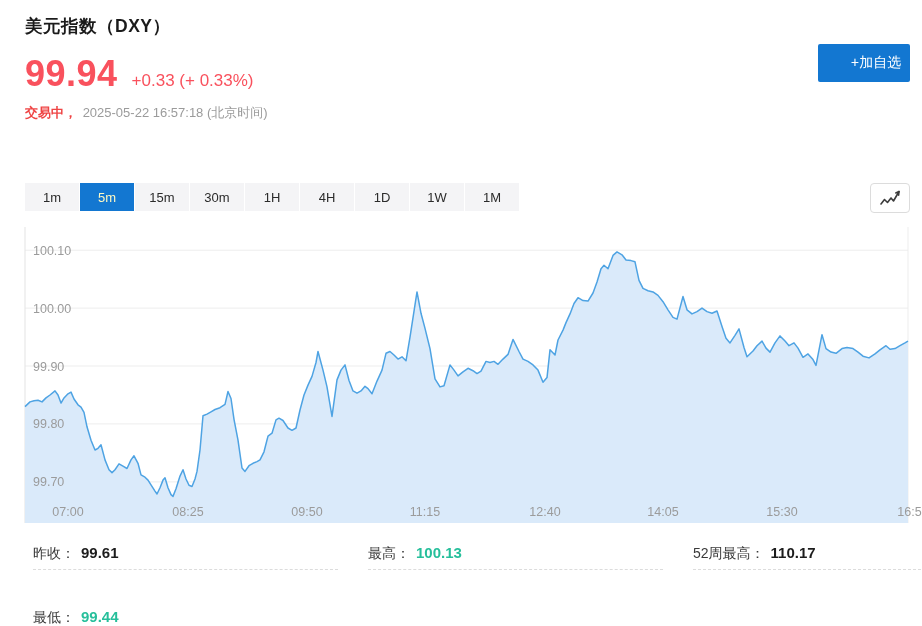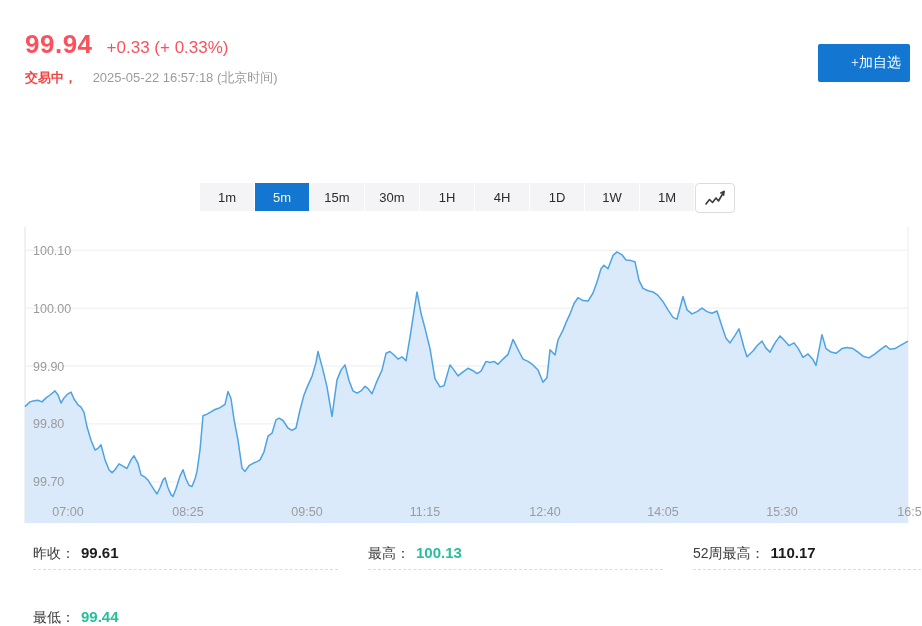--- a/index.html
+++ b/index.html
@@ -11,41 +11,41 @@
   }
   *{box-sizing:border-box;margin:0;padding:0;}
   html,body{width:922px;height:626px;overflow:hidden;background:#fff;
     font-family:"Liberation Sans","DejaVu Sans",sans-serif;}
   .page{position:relative;width:922px;height:626px;background:#fff;}
 
   
   .header{position:absolute;left:25px;top:14px;}
   .title{font-size:17.5px;font-weight:600;color:#1b1b1b;letter-spacing:.5px;}
   .price-row{margin-top:15px;display:flex;align-items:baseline;}
-  .price{font-size:26px;font-weight:700;color:var(--red);letter-spacing:.5px;}
+  .price{font-size:36px;font-weight:700;color:var(--red);letter-spacing:.5px;}
   .change{font-size:17px;color:var(--red);margin-left:14px;}
   .status-row{margin-top:9px;font-size:13px;}
   .status{color:#ef4444;font-weight:700;}
-  .timestamp{color:var(--gray);margin-left:12px;}
+  .timestamp{color:var(--gray);margin-left:2px;}
   .watchlist-btn{position:absolute;right:12px;top:44px;width:92px;height:38px;
     background:var(--accent);color:#fff;border:none;border-radius:2px;
-    font-size:14px;cursor:pointer;font-family:Liberation Serif, serif;padding-left:24px;}
+    font-size:14px;cursor:pointer;font-family:Liberation Mono, monospace;padding-left:24px;}
 
   
   .tabs{position:absolute;left:0;top:137px;width:922px;height:33px;
     border-bottom:1px solid #e8e8e8;display:flex;padding-left:25px;}
   .tab{font-size:15px;color:#808080;margin-right:40px;height:33px;line-height:22px;
     cursor:pointer;position:relative;}
   .tab.active{color:#141414;font-weight:700;}
   .tab.active::after{content:"";position:absolute;left:-1px;right:-1px;bottom:0;
     height:3px;background:var(--accent);}
 
   
   .toolbar{position:absolute;left:25px;top:183px;right:12px;height:30px;
-    display:flex;justify-content:center;align-items:flex-start;}
+    display:flex;justify-content:space-between;align-items:flex-start;}
   .intervals{display:flex;}
   .interval-btn{width:54px;height:28px;margin-right:1px;background:#f4f4f6;
     border:none;font-size:13px;color:#2b2b2b;cursor:pointer;font-family:inherit;}
   .interval-btn.active{background:var(--accent);color:#fef9c3;}
   .chart-type-btn{width:40px;height:30px;background:#fff;border:1px solid #dcdcdc;
     border-radius:4px;cursor:pointer;display:flex;align-items:center;justify-content:center;}
 
   
   .chart{position:absolute;left:0;top:225px;width:882px;height:300px;}
   .chart svg{display:block;}
@@ -60,20 +60,21 @@
   .stat-value{font-size:15px;font-weight:700;color:var(--dark);margin-left:6px;}
   .stat-value.red{color:var(--red);}
   .stat-value.green{color:var(--green);margin-top:9px;}
 </style>
 </head>
 <body>
 
 <div class="page">
 
   <div class="header">
+    <div class="title">美元指数（DXY）</div>
     <div class="price-row">
       <span class="price">99.94</span>
       <span class="change">+0.33 (+ 0.33%)</span>
     </div>
     <div class="status-row">
       <span class="status">交易中，</span>
       <span class="timestamp">2025-05-22 16:57:18 (北京时间)</span>
     </div>
   </div>
   <button class="watchlist-btn">+加自选</button>

